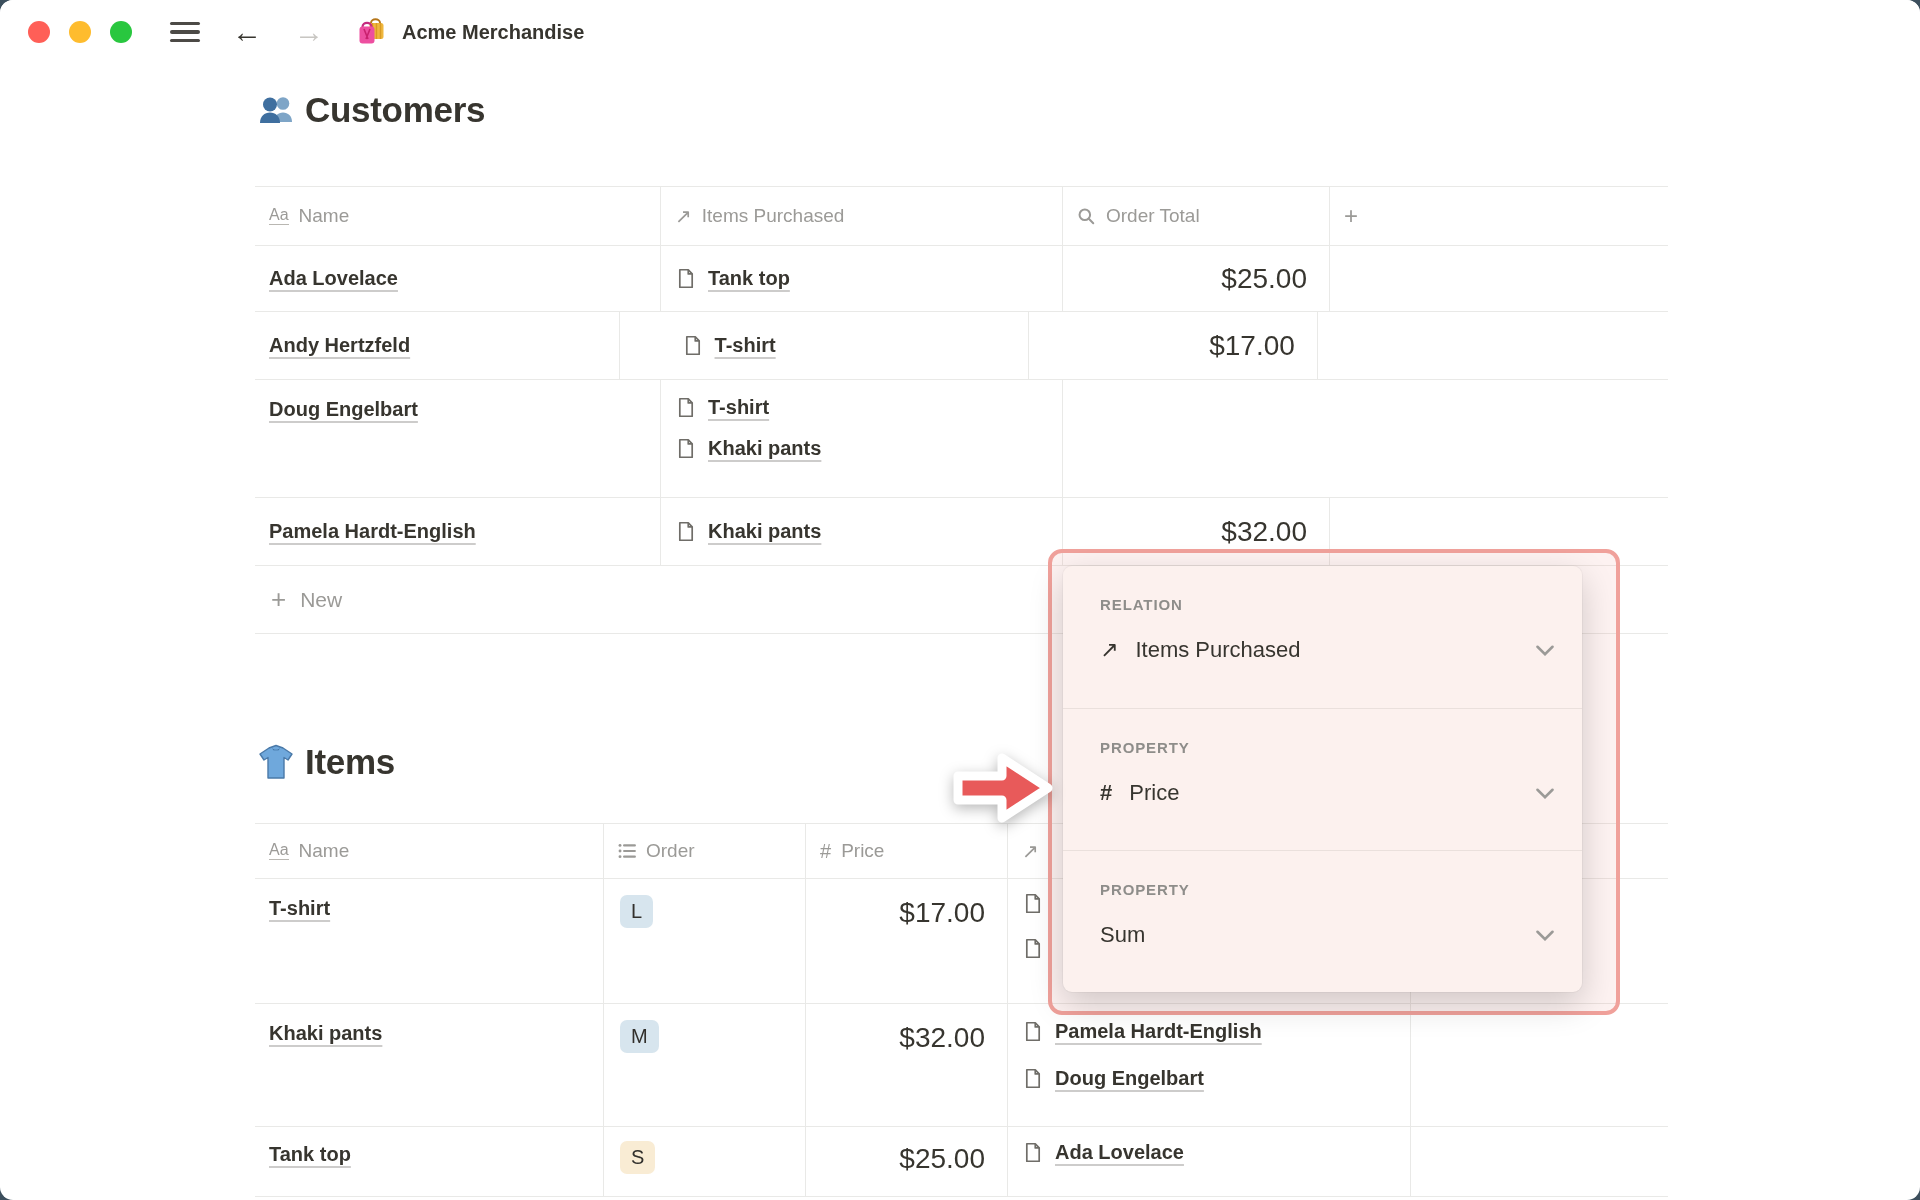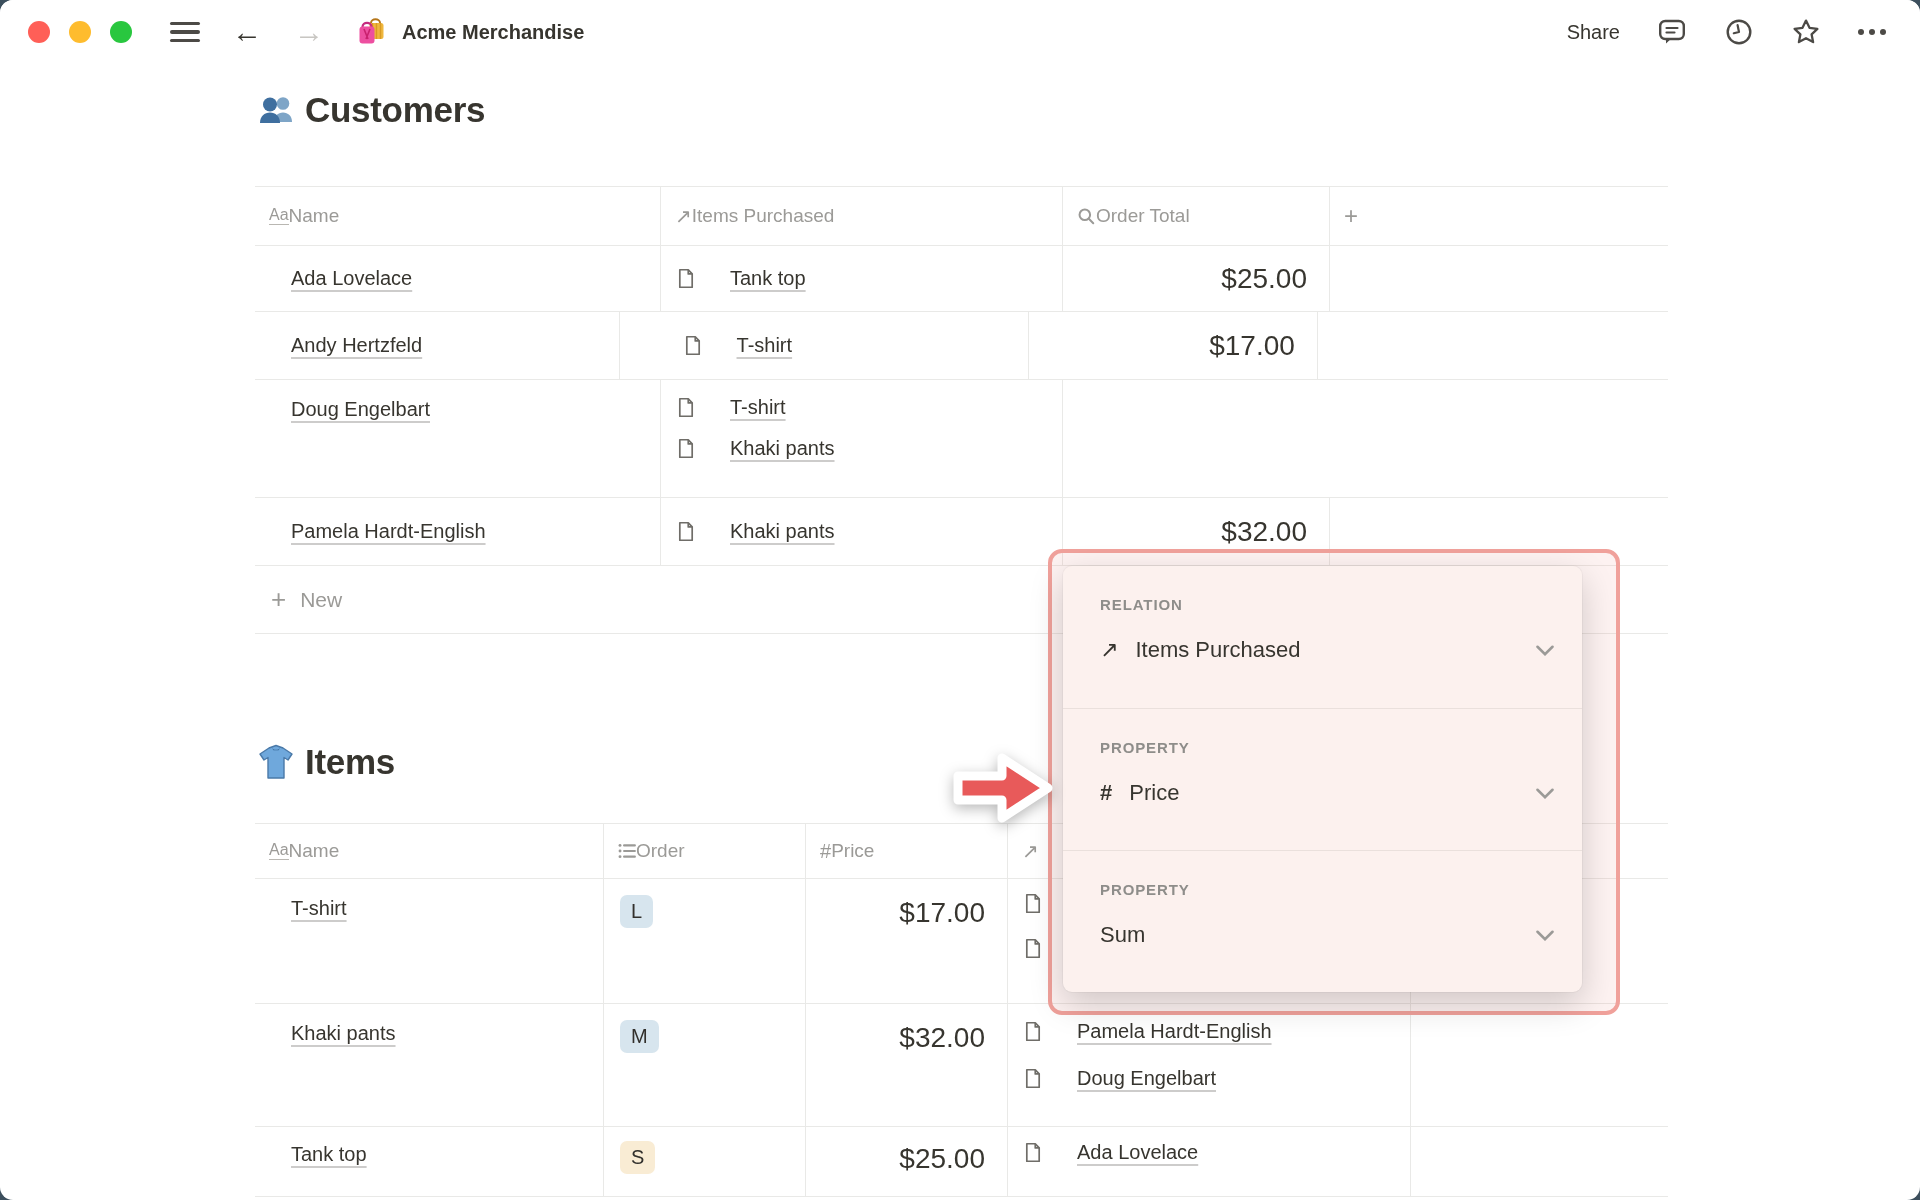--- a/index.html
+++ b/index.html
@@ -47,31 +47,31 @@
   #items-heading{top:742px;}
 
   
   .tbl{position:absolute;left:255px;width:1413px;}
   #customers-table{top:186px;}
   #items-table{top:823px;}
   .trow{display:flex;border-bottom:1px solid var(--row-border);}
   .thead{border-top:1px solid var(--row-border);}
   .cell{display:flex;align-items:center;overflow:hidden;}
   .cell.bdr{border-right:1px solid var(--row-border);}
-  .hcell{padding-left:14px;color:var(--text-gray);font-size:19px;}
+  .hcell{gap:10px;padding-left:14px;color:var(--text-gray);font-size:19px;}
   .aa-icon{font-size:16px;font-weight:500;border-bottom:1.6px solid #B9B7B2;line-height:1.05;color:var(--text-gray);}
   .arrow-ne{font-size:20px;color:var(--text-gray);}
   .hash-icon{font-size:20px;color:var(--text-gray);font-weight:500;}
   .plus-icon{font-size:24px;color:var(--text-gray);font-weight:300;}
   
   .c-col1{width:406px;} .c-col2{width:402px;} .c-col3{width:267px;} .c-col4{width:338px;}
   
   .i-col1{width:349px;} .i-col2{width:202px;} .i-col3{width:202px;} .i-col4{width:403px;} .i-col5{width:257px;}
 
-  .lk{font-weight:400;font-size:20px;color:var(--text-primary);text-decoration:underline;text-decoration-color:rgba(55,53,47,.25);text-decoration-thickness:1.5px;text-underline-offset:4.5px;margin-left:22px;}
+  .lk{font-weight:700;font-size:20px;color:var(--text-primary);text-decoration:underline;text-decoration-color:rgba(55,53,47,.25);text-decoration-thickness:1.5px;text-underline-offset:4.5px;}
   .name-cell{padding-left:14px;}
   .money{justify-content:flex-end;padding-right:22px;font-size:28px;}
   .rel-line{display:flex;align-items:center;gap:13px;}
   .page-ic{width:18px;height:21px;flex:0 0 auto;}
   .items-cell{padding-left:16px;}
   .v-top{align-items:flex-start;}
   .stack{display:flex;flex-direction:column;gap:22px;}
   .badge{font-size:20px;padding:5px 11px;border-radius:7px;color:#32302C;}
   .badge.blue{background:var(--badge-blue-bg);}
   .badge.yellow{background:var(--badge-yellow-bg);}
@@ -119,40 +119,20 @@
     <span class="nav-arrow disabled">→</span>
     <svg class="doc-emoji" viewBox="0 0 36 36">
       <path d="M17 9 c0-5 9-5 9 0" fill="none" stroke="#B5761A" stroke-width="2"></path>
       <rect x="15.5" y="9" width="14" height="16" rx="2.5" fill="#EFB73E"></rect>
       <path d="M18.5 9 v16 M22.5 9 v16 M26.5 9 v16" stroke="#D99A23" stroke-width="1.4"></path>
       <path d="M8.5 13 c0-5.5 9-5.5 9 0" fill="none" stroke="#C42B7F" stroke-width="2.2"></path>
       <rect x="5.5" y="12.5" width="15" height="17" rx="3" fill="#ED4FA0"></rect>
       <path d="M10 15 l4 10 M16 15 l-4 10" stroke="#C9216E" stroke-width="1.6"></path>
     </svg>
     <span class="tb-title">Acme Merchandise</span>
-    <div class="tb-right">
-      <span class="share">Share</span>
-      <svg class="tb-icon" viewBox="0 0 30 30">
-        <rect x="3.2" y="4" width="23.6" height="18" rx="5" fill="none" stroke="#4C4A46" stroke-width="2.4"></rect>
-        <path d="M9 21.5 v5 l5.4-5" fill="#4C4A46"></path>
-        <path d="M9.5 11 h11 M9.5 15.5 h8" stroke="#4C4A46" stroke-width="2.2" stroke-linecap="round"></path>
-      </svg>
-      <svg class="tb-icon" viewBox="0 0 30 30">
-        <circle cx="15" cy="15" r="11.3" fill="none" stroke="#4C4A46" stroke-width="2.4"></circle>
-        <path d="M15 15 L13.6 8.2 M15 15 L9.8 16.2" stroke="#4C4A46" stroke-width="2.2" stroke-linecap="round"></path>
-      </svg>
-      <svg class="tb-icon" viewBox="0 0 30 30">
-        <path d="M15 3.6 l3.5 7.2 7.9 1 -5.8 5.5 1.5 7.8 -7.1-3.9 -7.1 3.9 1.5-7.8 -5.8-5.5 7.9-1 z" fill="none" stroke="#4C4A46" stroke-width="2.3" stroke-linejoin="round"></path>
-      </svg>
-      <span class="dots">
-          <i></i>
-          <i></i>
-          <i></i>
-        </span>
-    </div>
   </div>
 
   <div class="section-heading" id="customers-heading">
     <svg class="h-emoji" viewBox="0 0 40 40">
       <circle cx="27" cy="13.5" r="6.3" fill="#7EA5C7"></circle>
       <path d="M18 32 c0-6 4-9.5 9-9.5 s9 3.5 9 9.5 z" fill="#7EA5C7"></path>
       <circle cx="14" cy="14.5" r="7" fill="#3F6F9F"></circle>
       <path d="M4 33 c0-6.8 4.5-10.5 10-10.5 s10 3.7 10 10.5 z" fill="#3F6F9F"></path>
     </svg>
     <span class="h-text">Customers</span>

